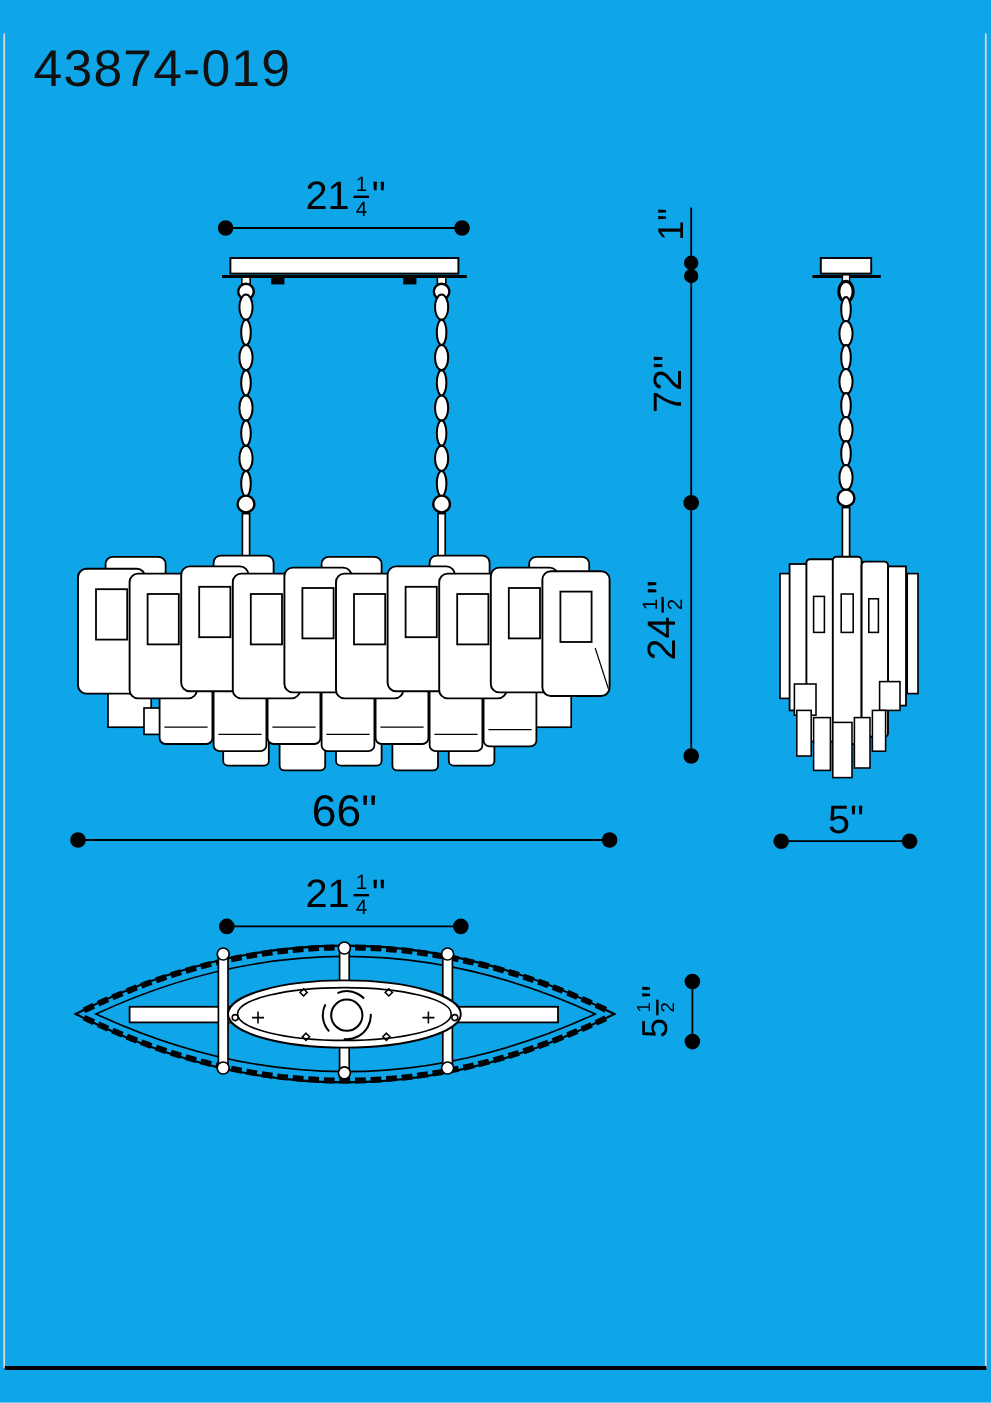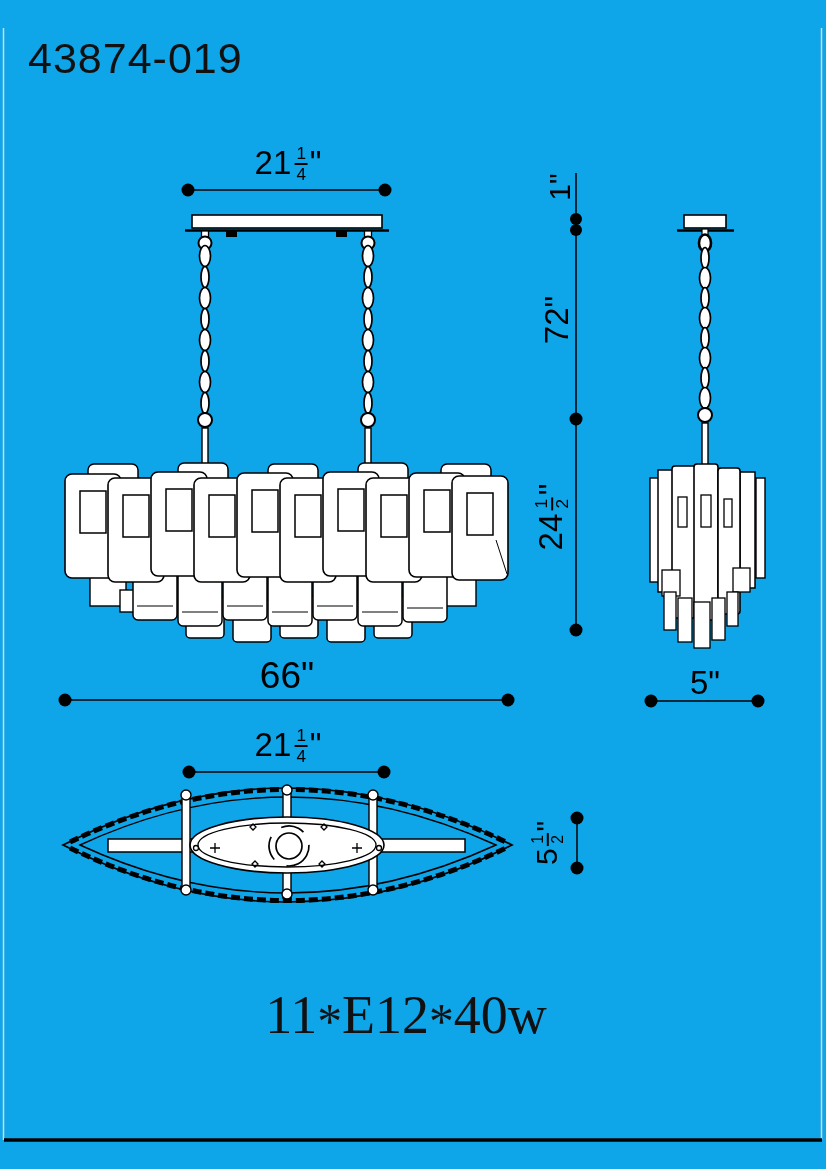--- a/index.html
+++ b/index.html
@@ -335,17 +335,14 @@
     <span class="dim-text small">
       <span>5</span>
       <span class="frac">
         <span class="fn">1</span>
         <span class="fd">2</span>
       </span>
       <span>"</span>
     </span>
   </div>
 
-  <div class="lamping">
-    <span>11</span><span class="ast">*</span><span>E12</span><span class="ast">*</span><span>40</span><span>w</span>
-  </div>
 
 </div>
 
 </body></html>

